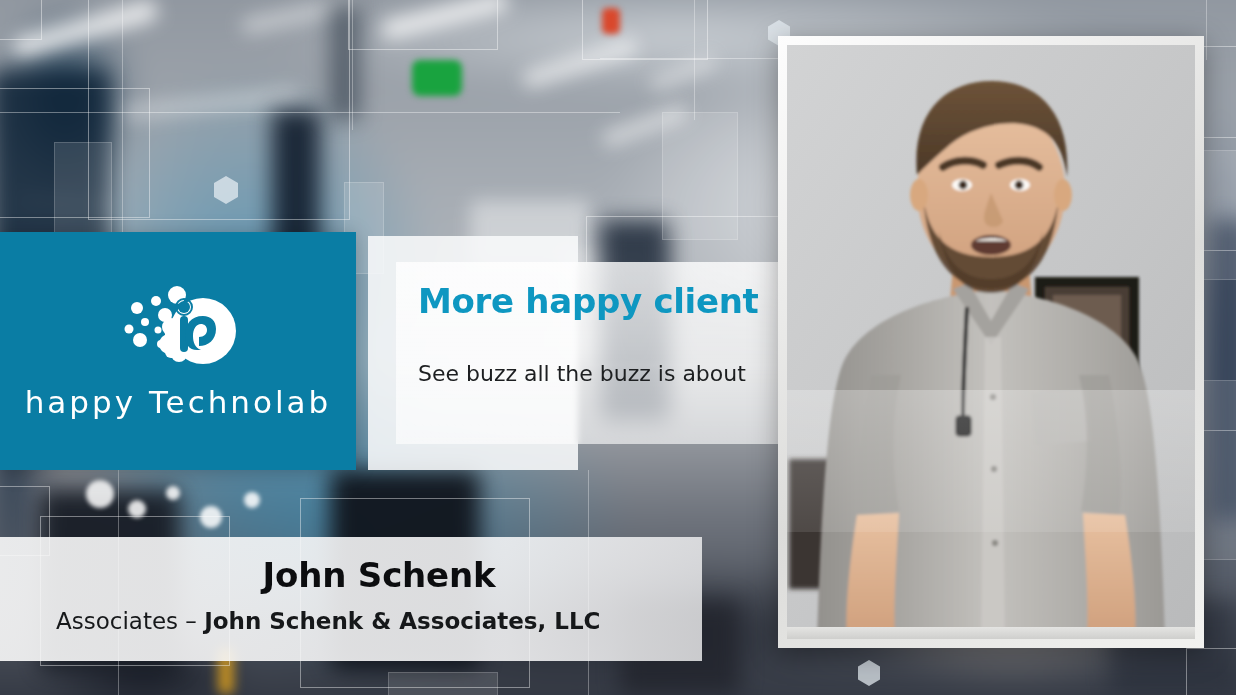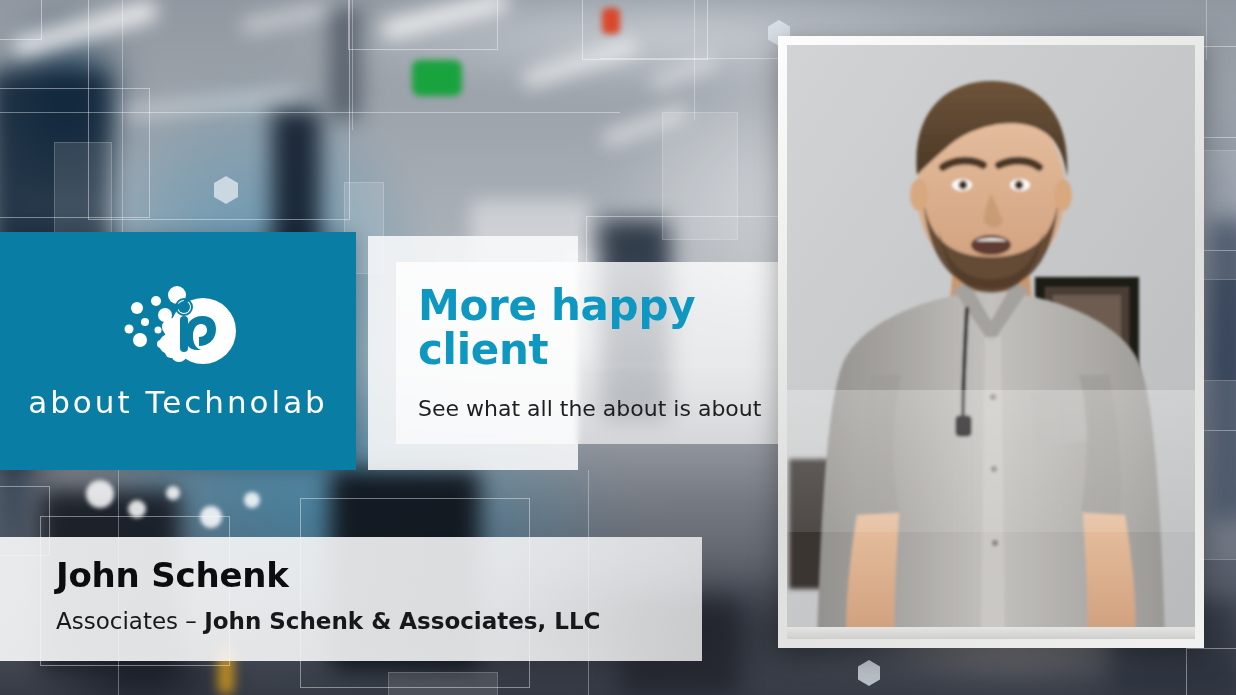--- a/index.html
+++ b/index.html
@@ -131,39 +131,39 @@
     position:absolute;left:368px;top:236px;width:210px;height:234px;
     background:rgba(248,249,250,.88);
   }
   #message-inner{
     position:absolute;left:396px;top:262px;width:420px;height:182px;
     background:linear-gradient(180deg, rgba(255,255,255,.80), rgba(255,255,255,.62));
     backdrop-filter:blur(3px);
     padding:22px 0 0 22px;
   }
   #message-headline{
-    color:#0e97c1;font-size:42px;font-weight:bold;line-height:1.05;
+    color:#0e97c1;font-size:34px;font-weight:bold;line-height:1.05;
     font-family:"DejaVu Sans", sans-serif;
-    margin:0 0 22px 0;letter-spacing:-.3px;
+    margin:0 0 39px 0;letter-spacing:-.3px;
   }
   .message-line{
     color:#1d1f21;font-size:22px;line-height:1.38;
     font-family:"DejaVu Sans", sans-serif;
     white-space:nowrap;
   }
 
   
   #name-banner{
     position:absolute;left:0;top:537px;width:702px;height:124px;
     background:linear-gradient(90deg, rgba(250,250,250,.90) 0%, rgba(247,247,248,.88) 72%, rgba(244,244,245,.80) 100%);
     padding:20px 0 0 56px;
   }
   #speaker-name{
     color:#0c0d0f;font-size:34px;font-weight:bold;line-height:1.1;
-    font-family:"DejaVu Sans", sans-serif;margin-bottom:14px;letter-spacing:-.2px;
+    font-family:"DejaVu Sans", sans-serif;margin-bottom:14px;letter-spacing:-.2px;text-align:center;
   }
   #speaker-role{
     font-size:23px;color:#16181a;font-family:"DejaVu Sans", sans-serif;
     white-space:nowrap;
   }
   #speaker-role .role-company{font-weight:bold;}
 
   
   #video-frame{
     position:absolute;left:778px;top:36px;width:426px;height:612px;
@@ -285,28 +285,28 @@
           <circle cx="69" cy="25" r="6"></circle>
           <path d="M82 68 C 74 68, 70 62, 70 54 C 70 42, 76 34, 88 34 C 96 34, 101 39, 101 47
                    C 101 58, 93 64, 84 64 L 84 55 C 89 55, 92 52, 92 48 C 92 44, 89 42, 86 42
                    C 81 42, 78 47, 78 54 C 78 60, 80 66, 86 68 Z"></path>
         </g>
         <g fill="none" stroke="#0a7da4" stroke-width="2">
           <circle cx="69" cy="25" r="8"></circle>
         </g>
       </svg>
     </div>
-    <div id="logo-wordmark">about Technolab</div>
+    <div id="logo-wordmark">happy Technolab</div>
   </div>
 
   <div id="message-outer"></div>
 
   <div id="message-inner">
     <div id="message-headline">More happy client</div>
-    <div class="message-line">See what all the about is about</div>
+    <div class="message-line">See buzz all the buzz is about</div>
   </div>
 
   <div id="name-banner">
     <div id="speaker-name">John Schenk</div>
     <div id="speaker-role"><span class="role-prefix">Associates – </span><span class="role-company">John Schenk &amp; Associates, LLC</span></div>
   </div>
 
   <div id="video-frame">
     <div id="video-surface">
       <svg viewBox="0 0 408 594" preserveAspectRatio="xMidYMid slice" xmlns="http://www.w3.org/2000/svg" aria-hidden="true">

